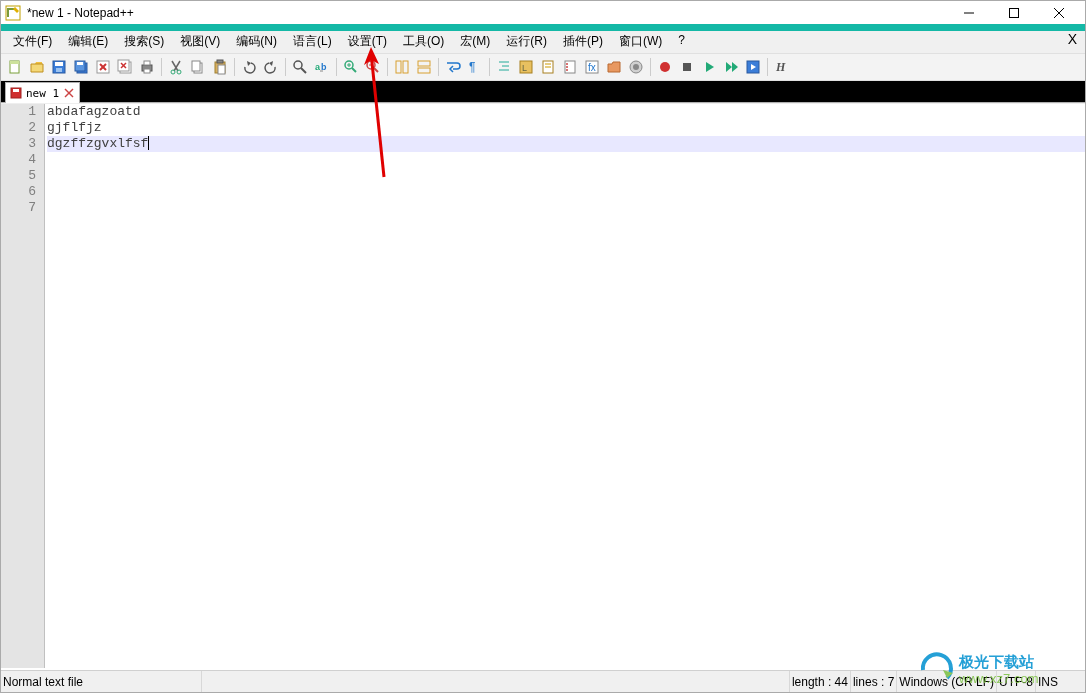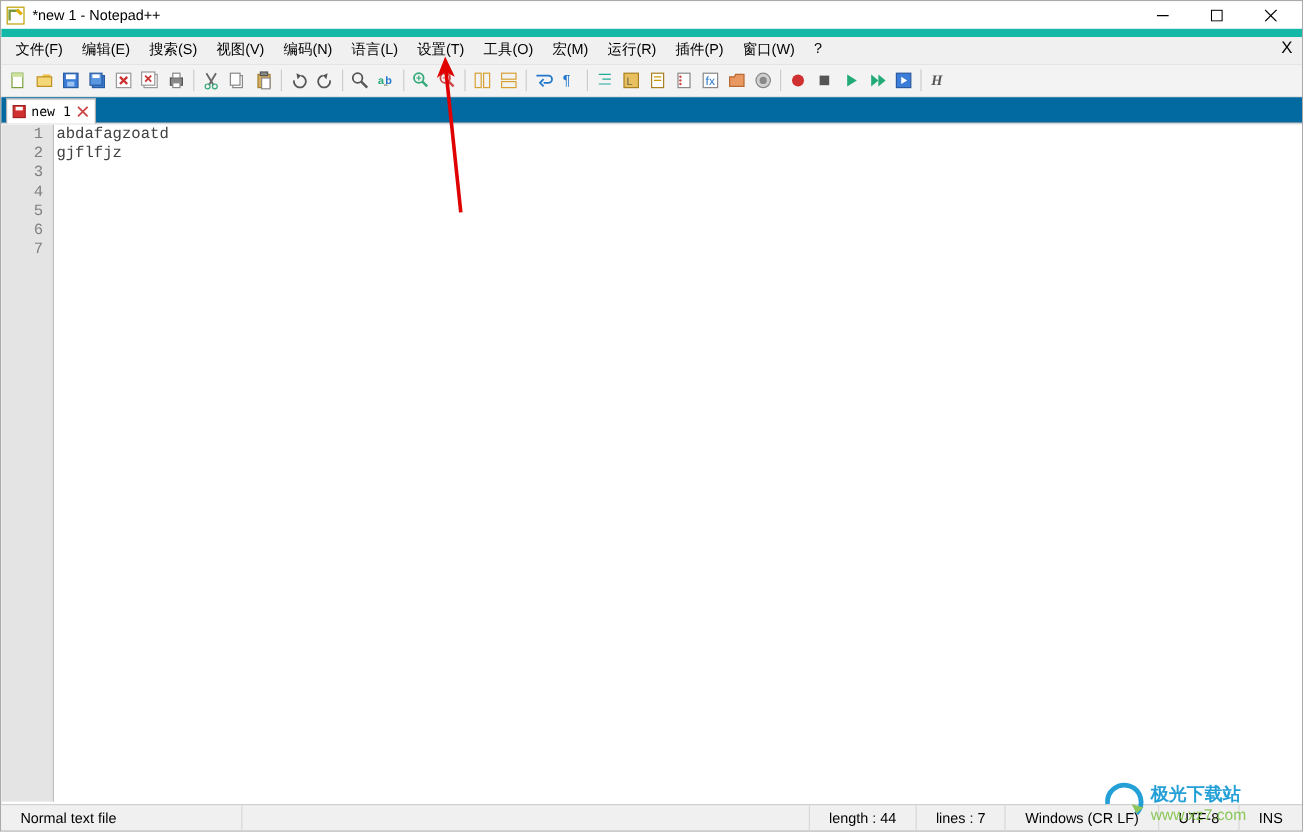--- a/index.html
+++ b/index.html
@@ -72,21 +72,21 @@
   border: 1px solid transparent;
 }
 .tool-sep {
   width: 1px; height: 18px;
   background: #ccc;
   margin: 0 2px;
 }
 
 .tabbar {
   height: 22px;
-  background: #0369a1;
+  background: #000000;
   display: flex;
   align-items: flex-end;
   padding-left: 4px;
   border-bottom: 1px solid #b0b0b0;
 }
 .tab {
   display: flex;
   align-items: center;
   height: 21px;
   background: #fff;
@@ -147,21 +147,21 @@
   position: absolute;
   bottom: 0; left: 0; right: 0;
   height: 22px;
   background: #f0f0f0;
   border-top: 1px solid #d0d0d0;
   display: flex;
   align-items: center;
   font-size: 12px;
 }
 .status-cell {
-  padding: 0 16px;
+  padding: 0 2px;
   border-left: 1px solid #d8d8d8;
   height: 100%;
   display: flex;
   align-items: center;
 }
 .status-cell:first-child { border-left: none; }
 .status-flex { flex: 1; }
 
 .arrow-annotation {
   position: absolute;
@@ -476,20 +476,21 @@
     <div>2</div>
     <div>3</div>
     <div>4</div>
     <div>5</div>
     <div>6</div>
     <div>7</div>
   </div>
   <div class="code">
     <div class="code-line">abdafagzoatd</div>
     <div class="code-line">gjflfjz</div>
+    <div class="code-line current"><span>dgzffzgvxlfsf</span><span class="caret"></span></div>
     <div class="code-line"></div>
     <div class="code-line"></div>
     <div class="code-line"></div>
     <div class="code-line"></div>
   </div>
 </div>
 
 <div class="statusbar">
   <div class="status-cell" style="min-width:200px">Normal text file</div>
   <div class="status-cell status-flex"></div>

